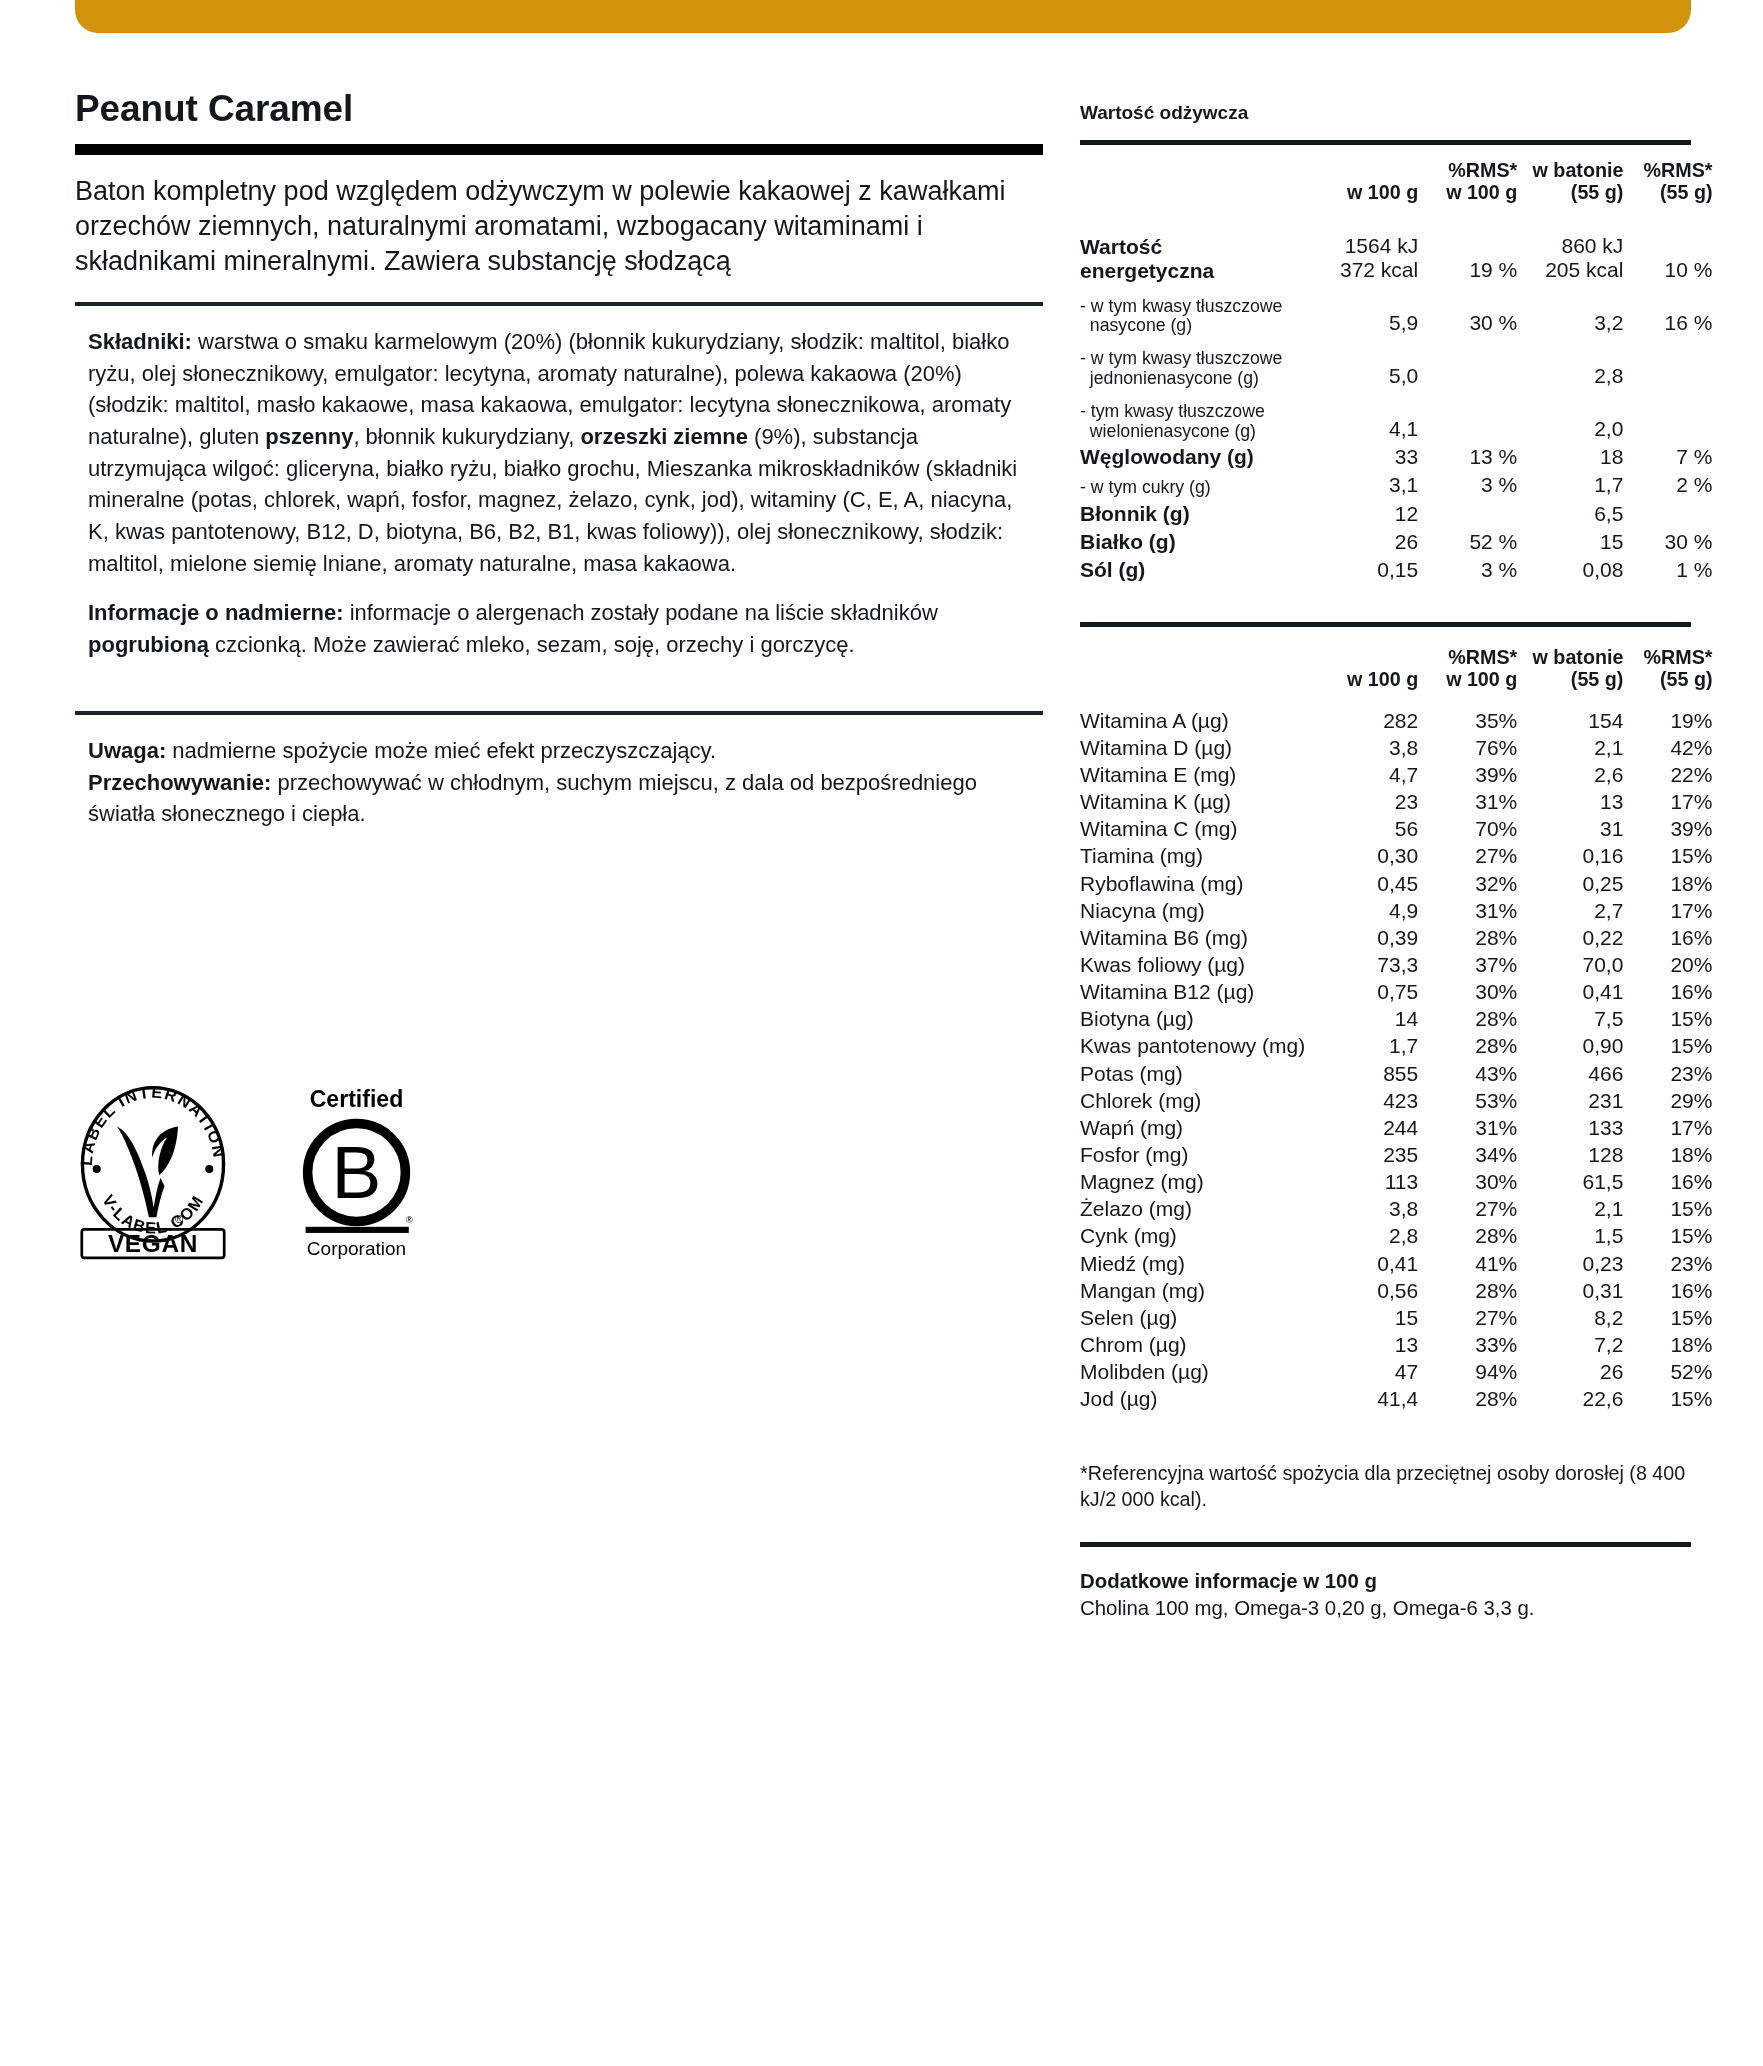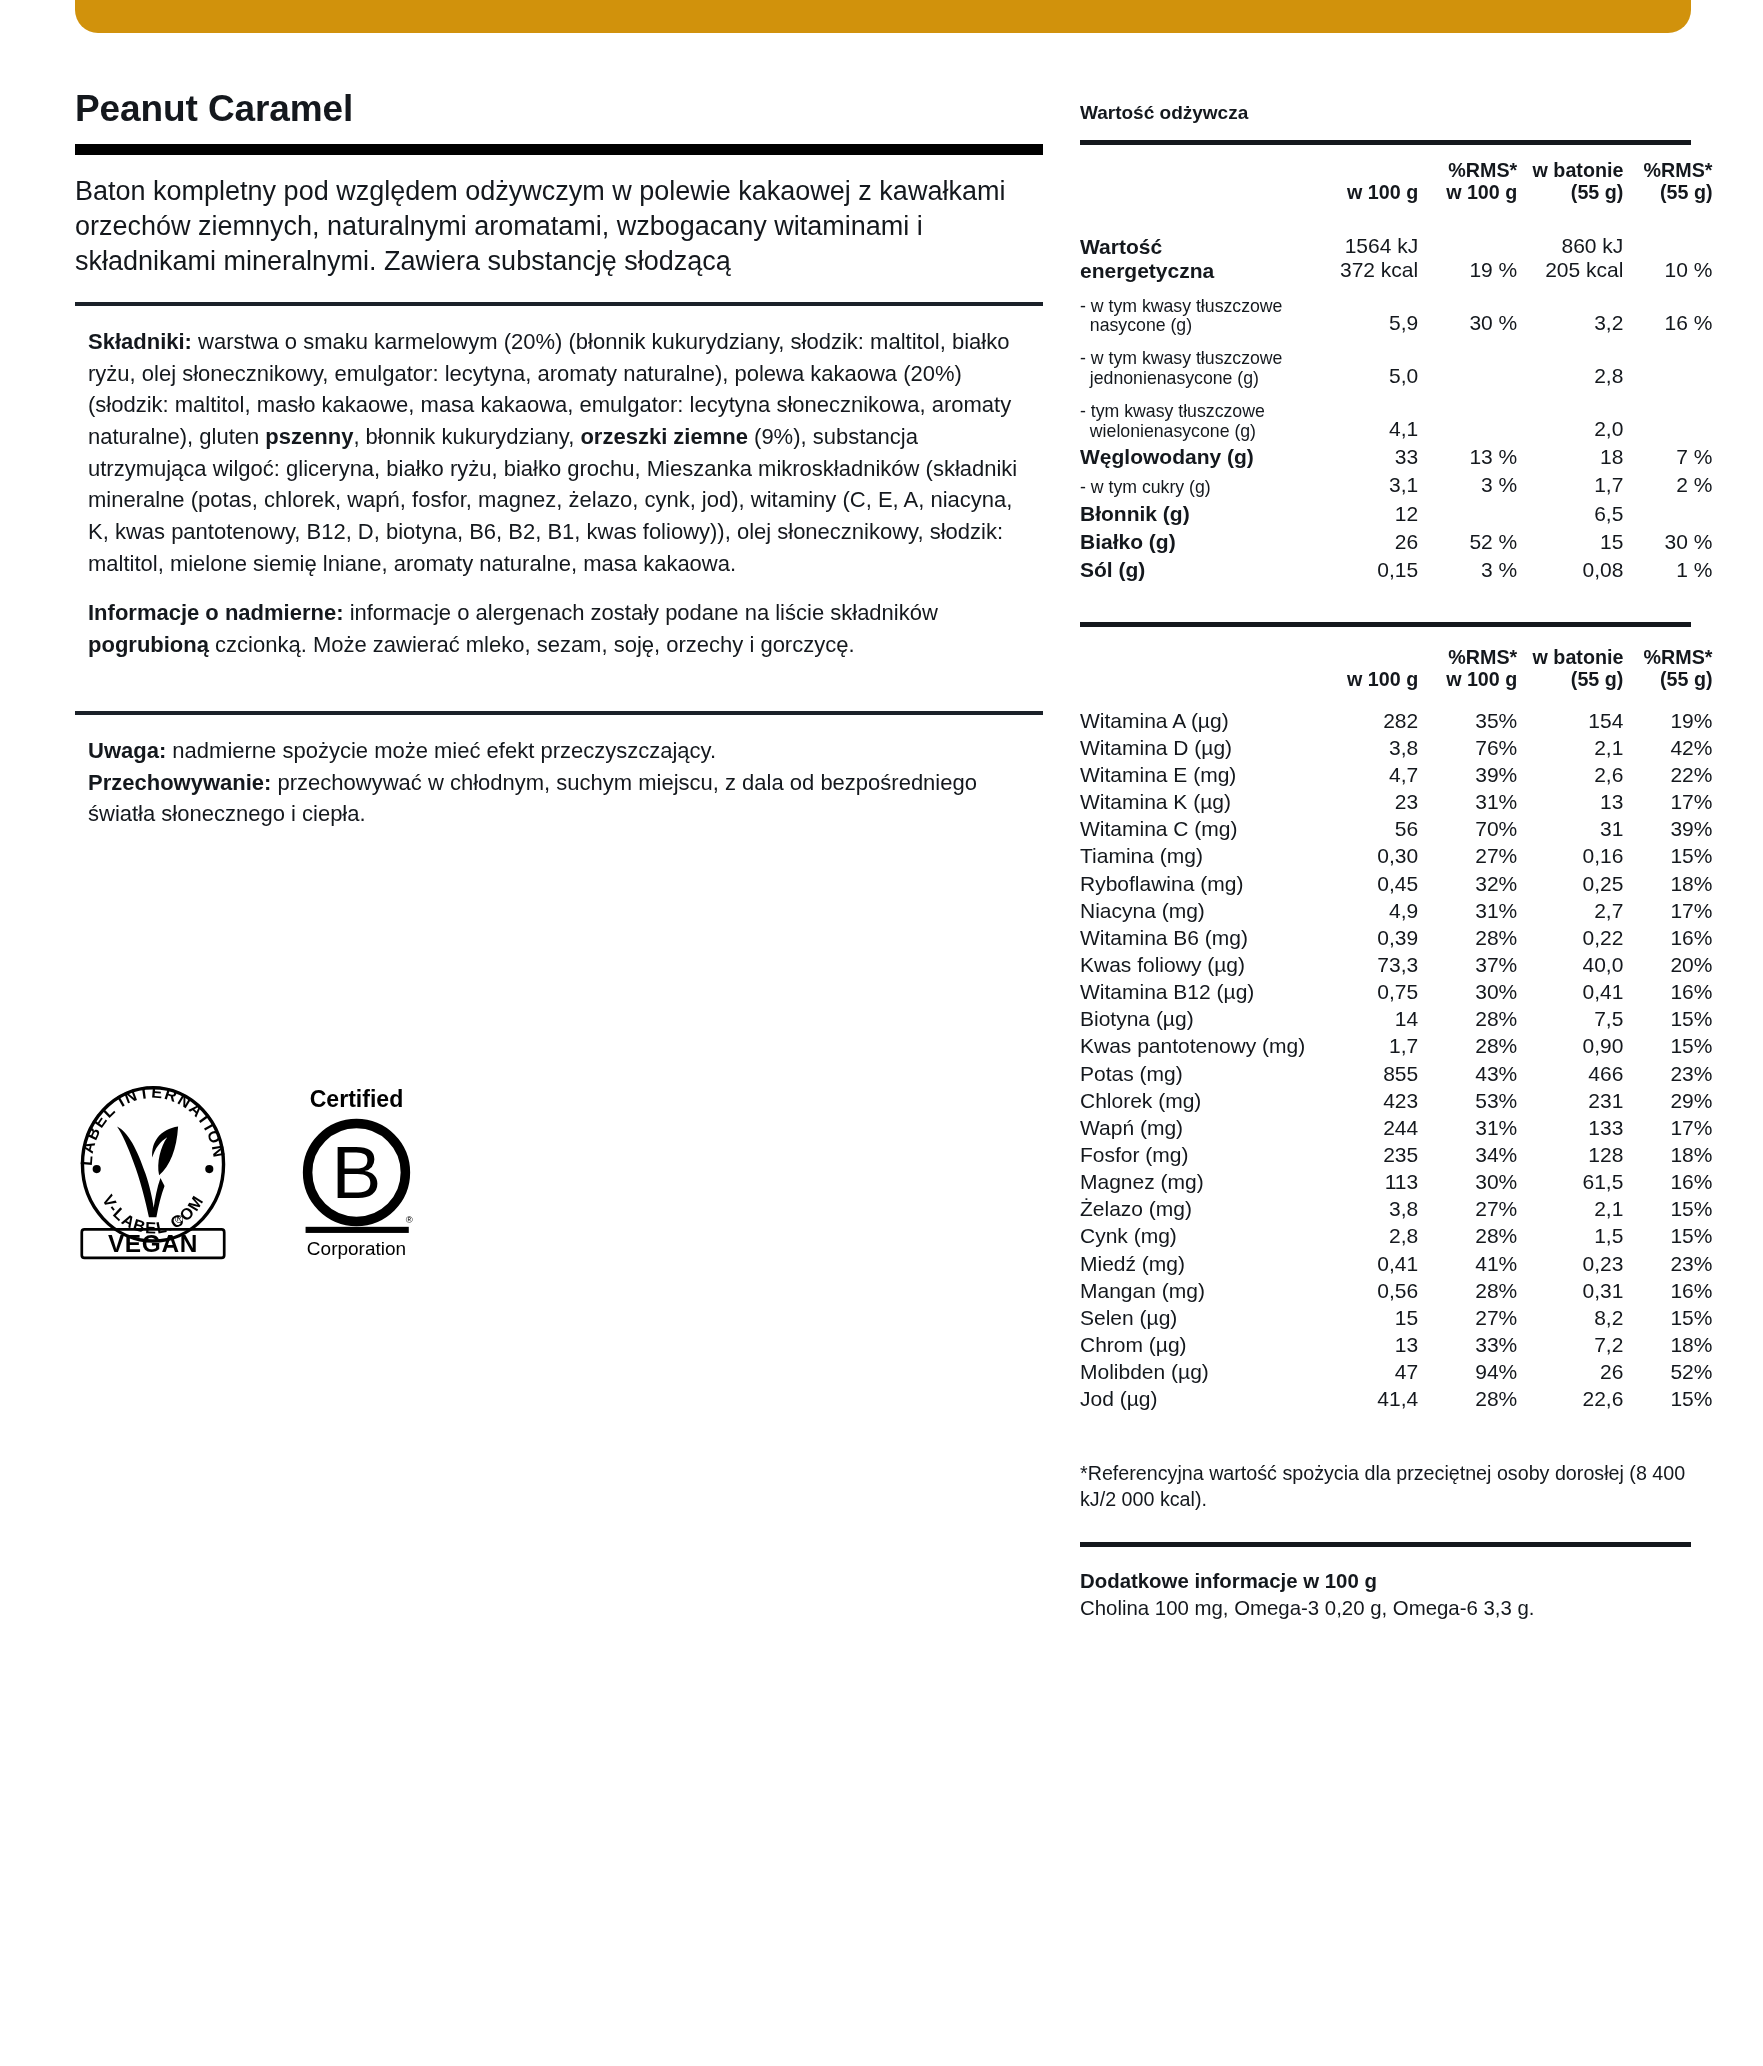--- a/index.html
+++ b/index.html
@@ -316,21 +316,21 @@
             <td class="nm col-name">Witamina B6 (mg)</td>
             <td class="col-n">0,39</td>
             <td class="col-r">28%</td>
             <td class="col-b">0,22</td>
             <td class="col-br">16%</td>
           </tr>
           <tr class="row">
             <td class="nm col-name">Kwas foliowy (µg)</td>
             <td class="col-n">73,3</td>
             <td class="col-r">37%</td>
-            <td class="col-b">40,0</td>
+            <td class="col-b">70,0</td>
             <td class="col-br">20%</td>
           </tr>
           <tr class="row">
             <td class="nm col-name">Witamina B12 (µg)</td>
             <td class="col-n">0,75</td>
             <td class="col-r">30%</td>
             <td class="col-b">0,41</td>
             <td class="col-br">16%</td>
           </tr>
           <tr class="row">

